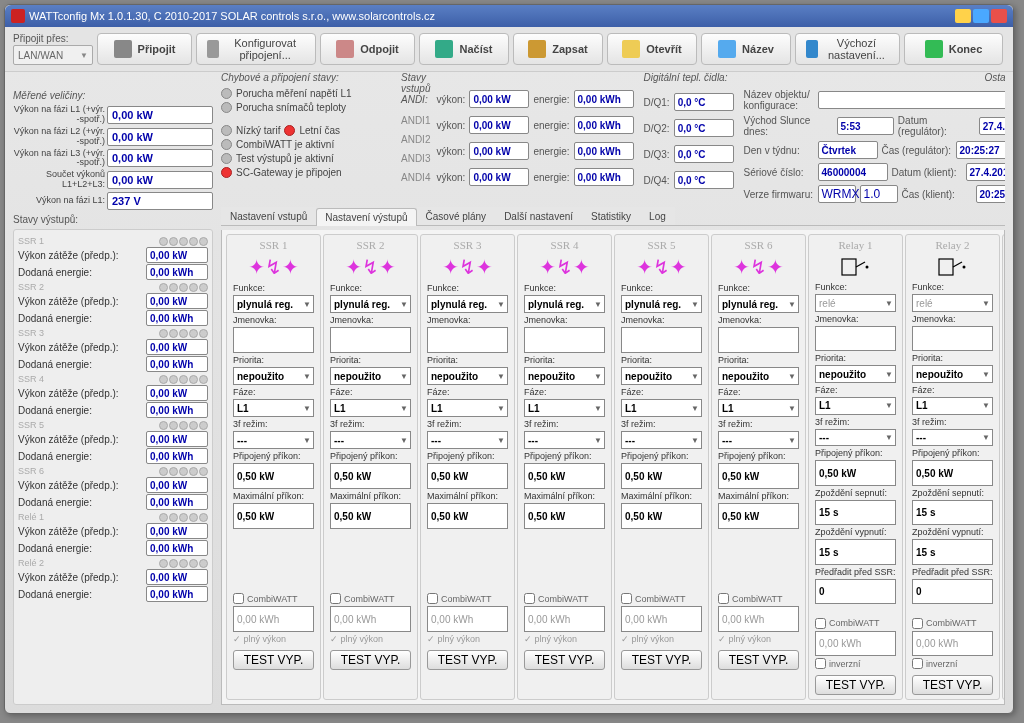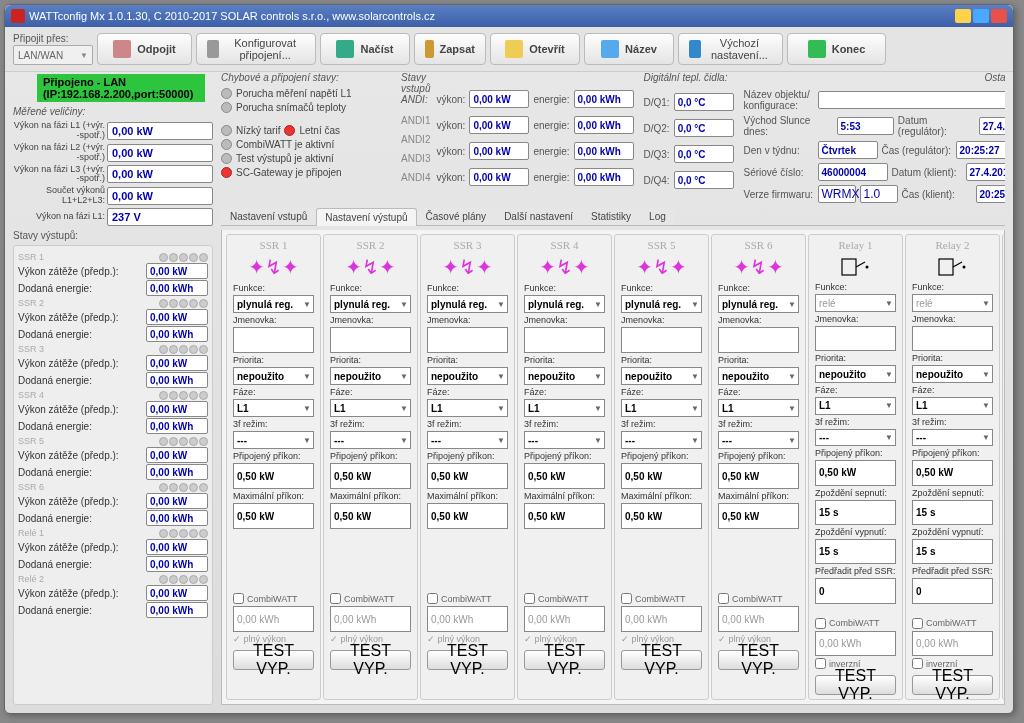--- a/index.html
+++ b/index.html
@@ -69,21 +69,21 @@
 .outcol-head { text-align: center; font-size: 11px; color: #aaa; font-family: serif; }
 .ssr-glyph { height: 28px; display: flex; align-items: center; justify-content: center; color: #d4d; font-size: 18px; }
 .flab { font-size: 9px; color: #333; }
 .fsel { height: 18px; background: #fff; border: 1px solid #888; display: flex; align-items: center; padding: 0 3px; font-size: 10px; font-weight: bold; position: relative; }
 .fsel.grey { color: #999; font-weight: normal; }
 .fsel::after { content: "▼"; position: absolute; right: 2px; font-size: 8px; color: #666; }
 .finp { height: 26px; background: #fff; border: 1px solid #888; padding: 0 3px; font-size: 10px; font-weight: bold; display: flex; align-items: center; }
 .chk { display: flex; align-items: center; gap: 3px; font-size: 9px; color: #666; }
 .chk input { width: 11px; height: 11px; }
 .chk-v::before { content: "✓ "; color: #999; }
-.testbtn { height: 20px; background: linear-gradient(#fff,#ddd); border: 1px solid #999; border-radius: 3px; font-size: 16px; text-align: center; display: flex; align-items: center; justify-content: center; margin-top: 4px; }
+.testbtn { height: 20px; background: linear-gradient(#fff,#ddd); border: 1px solid #999; border-radius: 3px; font-size: 12px; text-align: center; display: flex; align-items: center; justify-content: center; margin-top: 4px; }
 .narrow-col { width: 18px; min-width: 18px; border: 1px solid #ccc; border-radius: 3px; background: #f0f0f0; padding: 4px 2px; display: flex; flex-direction: column; gap: 12px; align-items: flex-start; color: #666; font-size: 9px; }
 </style>
 </head>
 <body>
 
 <div class="window">
   <div class="titlebar">
     <div class="icon"></div>
     <div class="title">WATTconfig Mx 1.0.1.30, C 2010-2017 SOLAR controls s.r.o., www.solarcontrols.cz</div>
     <div class="win-btns">
@@ -94,32 +94,36 @@
   </div>
 
   <div class="toolbar">
     <div style="display:flex;flex-direction:column;gap:1px">
       <span class="conn-label">Připojit přes:</span>
       <div class="conn-select">
           <span>LAN/WAN</span>
         </div>
     </div>
     <button class="tbtn" style="width:95px">
-        <span class="icn i-unplug"></span>
-        <span>Odpojit</span>
+        <span class="icn i-plug"></span>
+        <span>Připojit</span>
       </button>
     <button class="tbtn" style="width:120px;font-weight:normal">
         <span class="icn i-gear"></span>
         <span>Konfigurovat připojení...</span>
       </button>
+    <button class="tbtn" style="width:95px">
+        <span class="icn i-unplug"></span>
+        <span>Odpojit</span>
+      </button>
     <button class="tbtn" style="width:90px">
         <span class="icn i-read"></span>
         <span>Načíst</span>
       </button>
-    <button class="tbtn" style="width:72px">
+    <button class="tbtn" style="width:90px">
         <span class="icn i-write"></span>
         <span>Zapsat</span>
       </button>
     <button class="tbtn" style="width:90px">
         <span class="icn i-open"></span>
         <span>Otevřít</span>
       </button>
     <button class="tbtn" style="width:90px">
         <span class="icn i-save"></span>
         <span>Název</span>
@@ -131,21 +135,20 @@
     <button class="tbtn" style="width:99px">
         <span class="icn i-exit"></span>
         <span>Konec</span>
       </button>
   </div>
 
   <div class="main">
     <div class="leftcol">
       <div class="status-row">
         <div class="status-lamp"></div>
-        <div class="status-bar">Připojeno - LAN (IP:192.168.2.200,port:50000)</div>
       </div>
       <div class="panel-title">Měřené veličiny:</div>
       <div class="mv-row">
           <div class="mv-label">Výkon na fázi L1
 (+výr. -spotř.)</div>
           <div class="mv-val">0,00 kW</div>
         </div>
       <div class="mv-row">
           <div class="mv-label">Výkon na fázi L2
 (+výr. -spotř.)</div>

